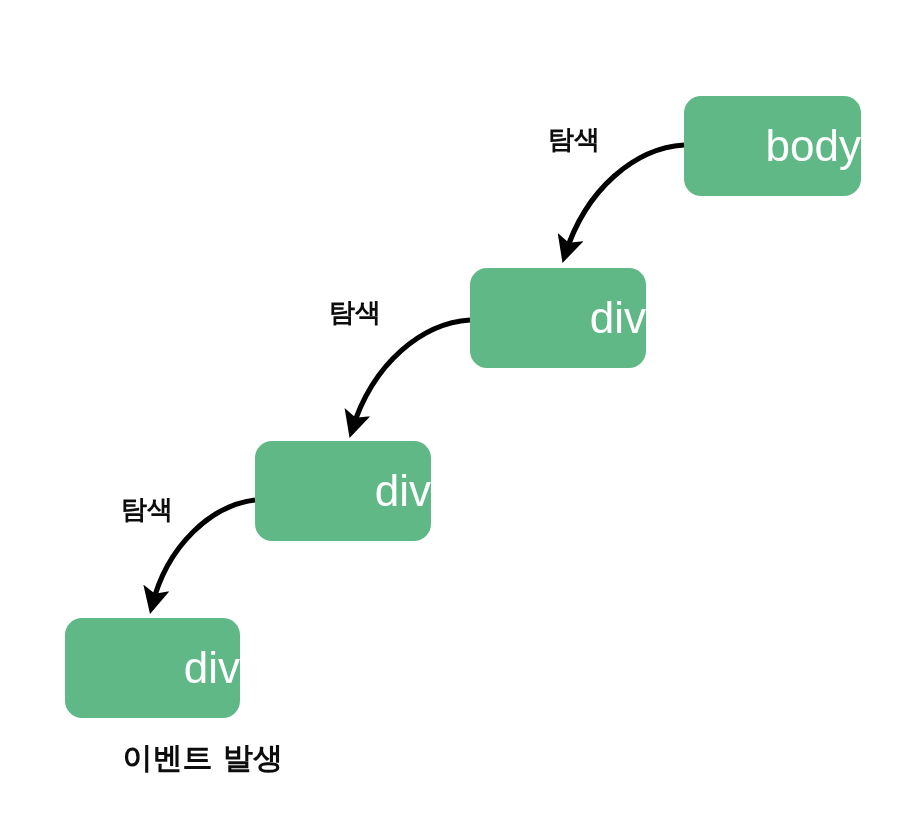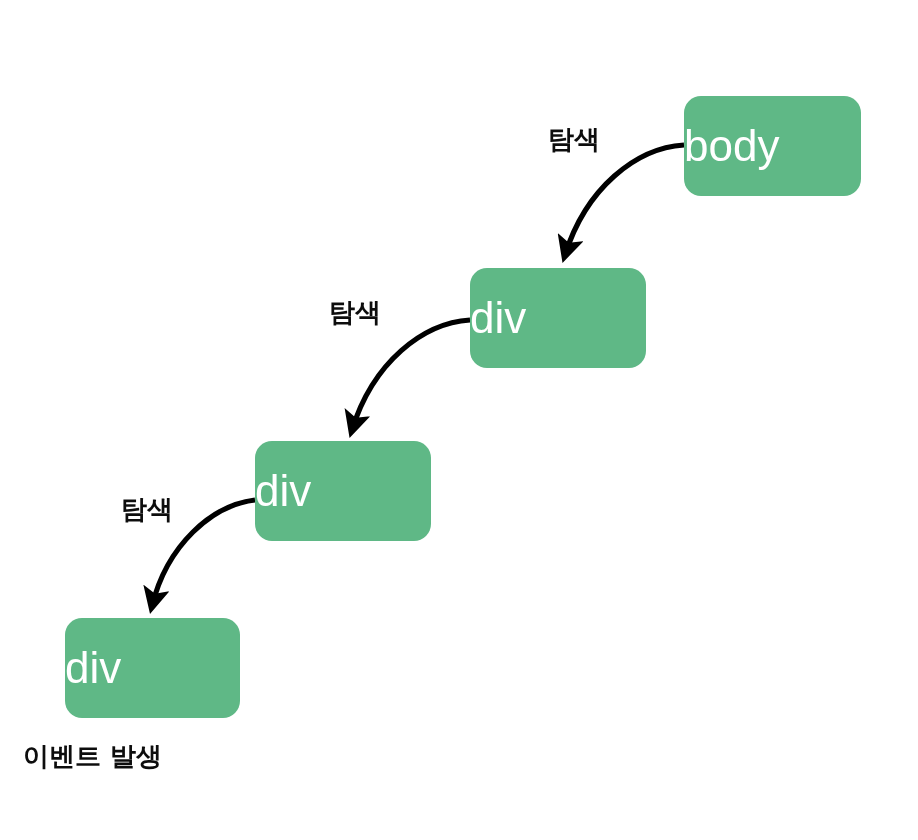--- a/index.html
+++ b/index.html
@@ -25,21 +25,21 @@
     left: 0;
     top: 0;
     width: 918px;
     height: 840px;
     pointer-events: none;
   }
   .node-box {
     position: absolute;
     display: flex;
     align-items: center;
-    justify-content: flex-start;
+    justify-content: flex-end;
     background: #5FB886;
     border-radius: 17px;
     box-sizing: border-box;
   }
   .node-label {
     color: #ffffff;
     font-family: "Liberation Sans", "DejaVu Sans", sans-serif;
     font-size: 44px;
     font-weight: 300;
     line-height: 1;
@@ -54,25 +54,25 @@
     font-size: 26px;
     font-weight: bold;
     line-height: 1;
     white-space: nowrap;
     user-select: none;
   }
   .caption-label {
     position: absolute;
     color: #0d0d0d;
     font-family: "DejaVu Sans", "Liberation Sans", sans-serif;
-    font-size: 26px;
+    font-size: 30px;
     font-weight: bold;
     line-height: 1;
     white-space: nowrap;
-    text-align: left;
+    text-align: right;
     user-select: none;
   }
 </style>
 </head>
 <body>
 
 <div id="diagram-canvas">
 
   <svg id="arrow-layer" viewBox="0 0 918 840" width="918" height="840" xmlns="http://www.w3.org/2000/svg">
     <defs>

